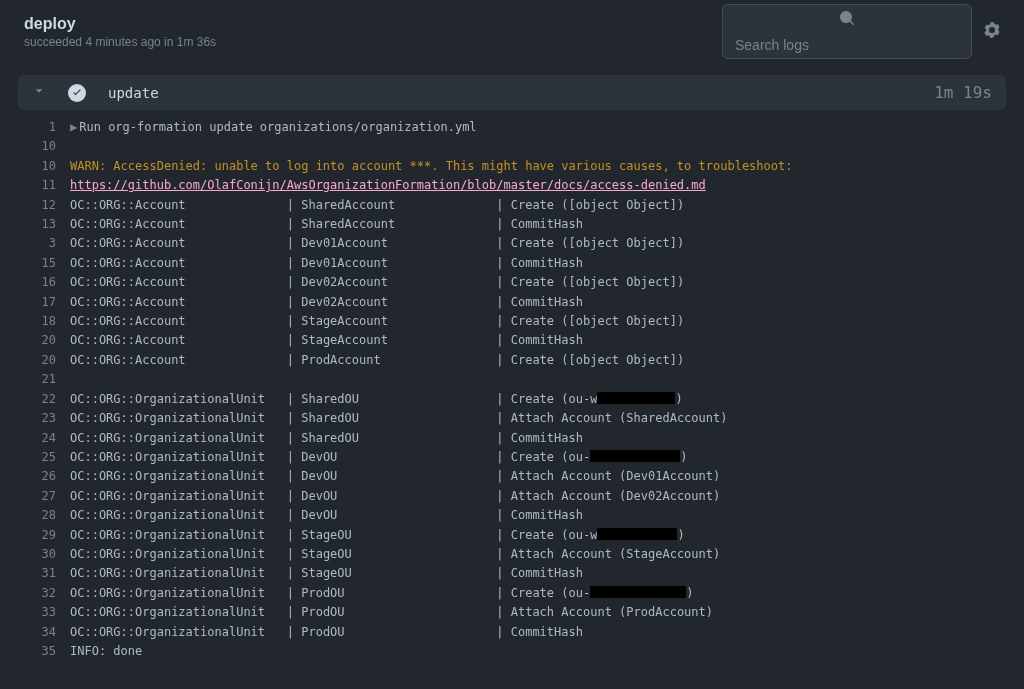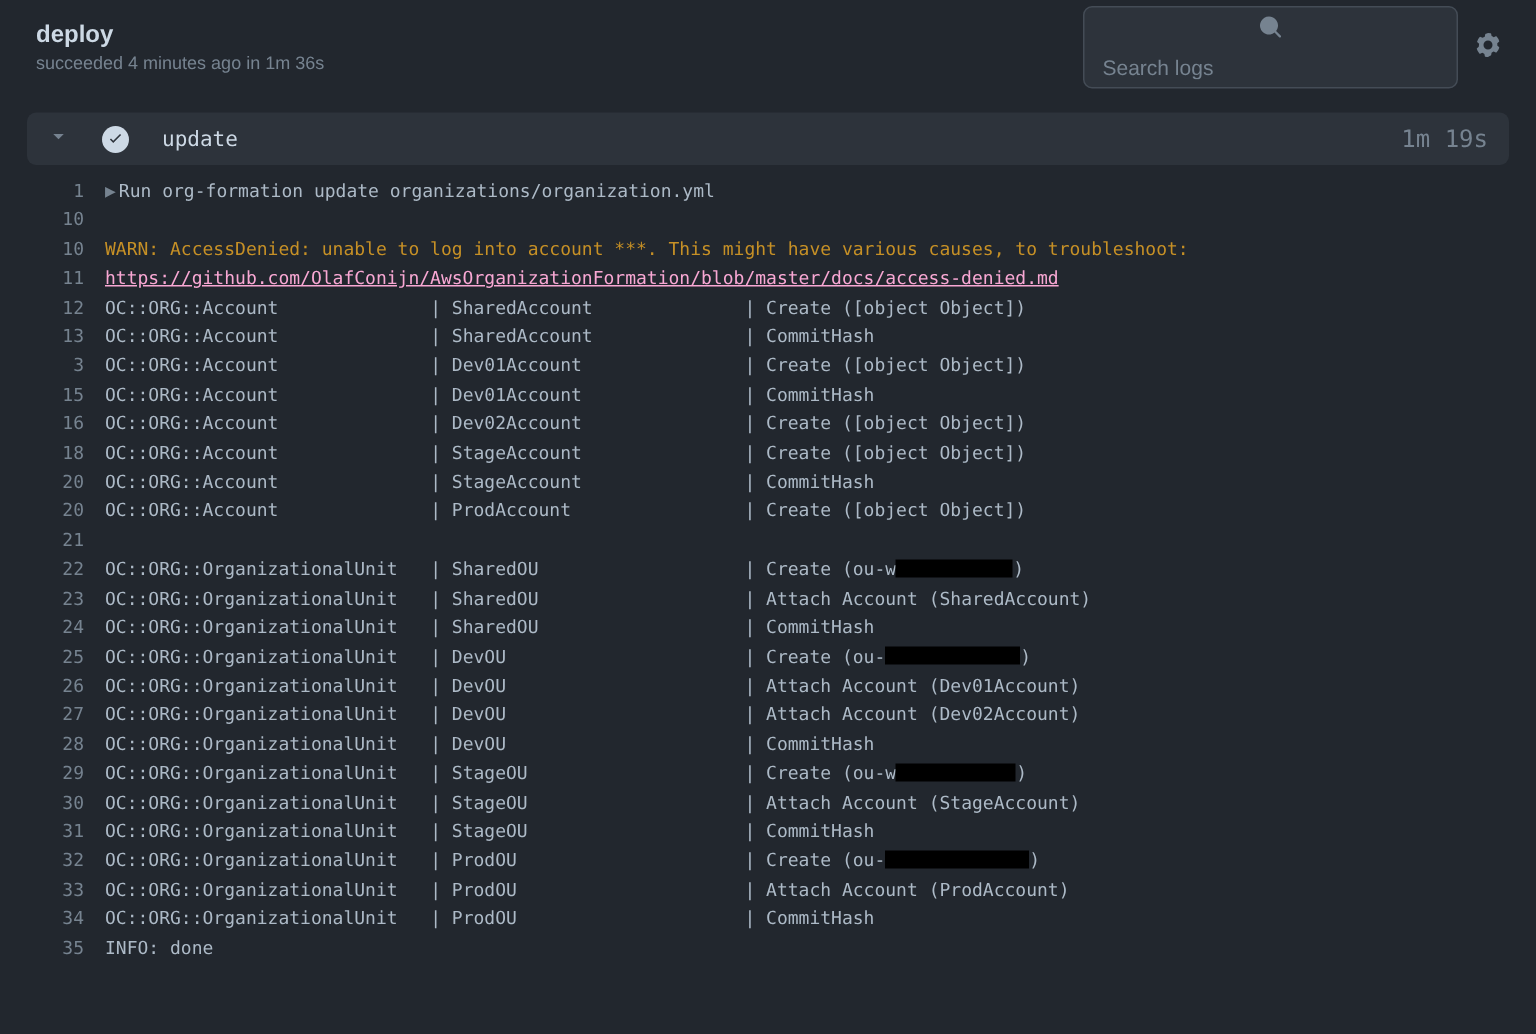--- a/index.html
+++ b/index.html
@@ -154,20 +154,21 @@
 <div class="log-area">
   <div class="log-line"><span class="line-num">1</span><span class="line-content"><span class="tri">▶</span><span>Run org-formation update organizations/organization.yml</span></span></div>
   <div class="log-line"><span class="line-num">10</span><span class="line-content"></span></div>
   <div class="log-line"><span class="line-num">10</span><span class="line-content warn">WARN: AccessDenied: unable to log into account ***. This might have various causes, to troubleshoot:</span></div>
   <div class="log-line"><span class="line-num">11</span><span class="line-content link">https://github.com/OlafConijn/AwsOrganizationFormation/blob/master/docs/access-denied.md</span></div>
   <div class="log-line"><span class="line-num">12</span><span class="line-content"><span>OC::ORG::Account           </span><span>   | SharedAccount           </span><span>   | Create ([object Object])</span></span></div>
   <div class="log-line"><span class="line-num">13</span><span class="line-content"><span>OC::ORG::Account           </span><span>   | SharedAccount           </span><span>   | CommitHash</span></span></div>
   <div class="log-line"><span class="line-num">3</span><span class="line-content"><span>OC::ORG::Account           </span><span>   | Dev01Account            </span><span>   | Create ([object Object])</span></span></div>
   <div class="log-line"><span class="line-num">15</span><span class="line-content"><span>OC::ORG::Account           </span><span>   | Dev01Account            </span><span>   | CommitHash</span></span></div>
   <div class="log-line"><span class="line-num">16</span><span class="line-content"><span>OC::ORG::Account           </span><span>   | Dev02Account            </span><span>   | Create ([object Object])</span></span></div>
+  <div class="log-line"><span class="line-num">17</span><span class="line-content"><span>OC::ORG::Account           </span><span>   | Dev02Account            </span><span>   | CommitHash</span></span></div>
   <div class="log-line"><span class="line-num">18</span><span class="line-content"><span>OC::ORG::Account           </span><span>   | StageAccount            </span><span>   | Create ([object Object])</span></span></div>
   <div class="log-line"><span class="line-num">20</span><span class="line-content"><span>OC::ORG::Account           </span><span>   | StageAccount            </span><span>   | CommitHash</span></span></div>
   <div class="log-line"><span class="line-num">20</span><span class="line-content"><span>OC::ORG::Account           </span><span>   | ProdAccount             </span><span>   | Create ([object Object])</span></span></div>
   <div class="log-line"><span class="line-num">21</span></div>
   <div class="log-line"><span class="line-num">22</span><span class="line-content"><span>OC::ORG::OrganizationalUnit</span><span>   | SharedOU                </span><span>   | Create (ou-w</span><span class="redact" style="width:78px"></span><span>)</span></span></div>
   <div class="log-line"><span class="line-num">23</span><span class="line-content"><span>OC::ORG::OrganizationalUnit</span><span>   | SharedOU                </span><span>   | Attach Account (SharedAccount)</span></span></div>
   <div class="log-line"><span class="line-num">24</span><span class="line-content"><span>OC::ORG::OrganizationalUnit</span><span>   | SharedOU                </span><span>   | CommitHash</span></span></div>
   <div class="log-line"><span class="line-num">25</span><span class="line-content"><span>OC::ORG::OrganizationalUnit</span><span>   | DevOU                   </span><span>   | Create (ou-</span><span class="redact" style="width:90px"></span><span>)</span></span></div>
   <div class="log-line"><span class="line-num">26</span><span class="line-content"><span>OC::ORG::OrganizationalUnit</span><span>   | DevOU                   </span><span>   | Attach Account (Dev01Account)</span></span></div>
   <div class="log-line"><span class="line-num">27</span><span class="line-content"><span>OC::ORG::OrganizationalUnit</span><span>   | DevOU                   </span><span>   | Attach Account (Dev02Account)</span></span></div>

